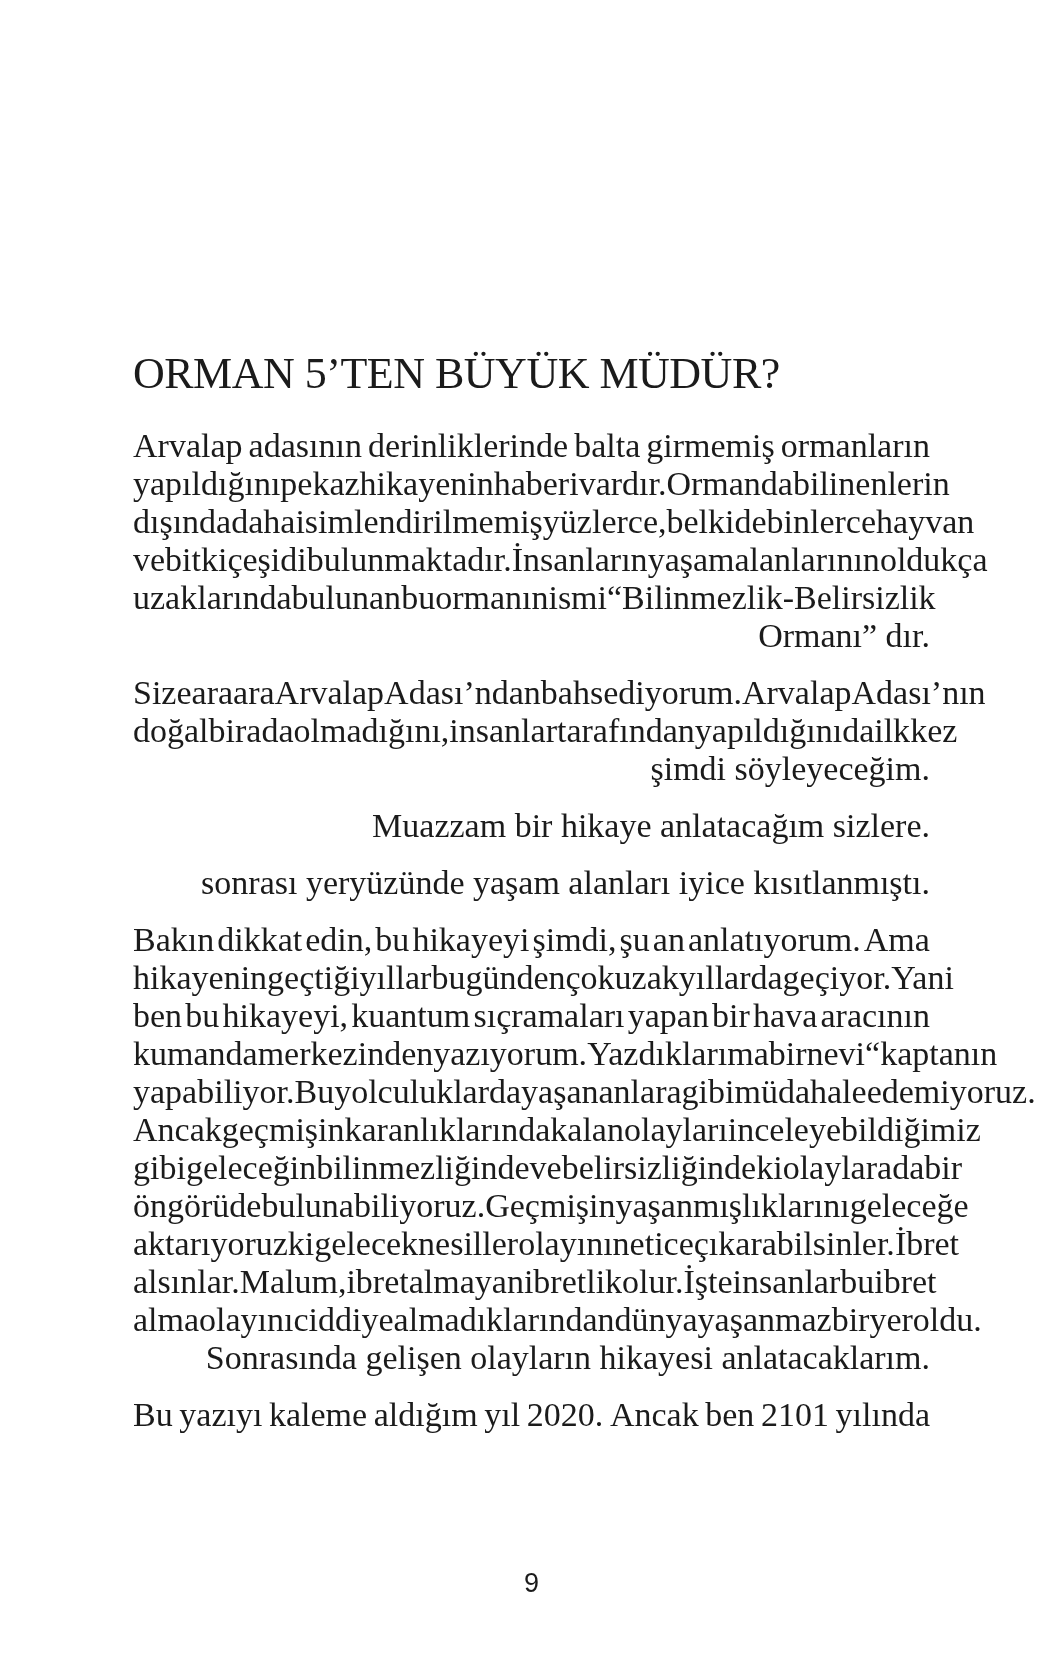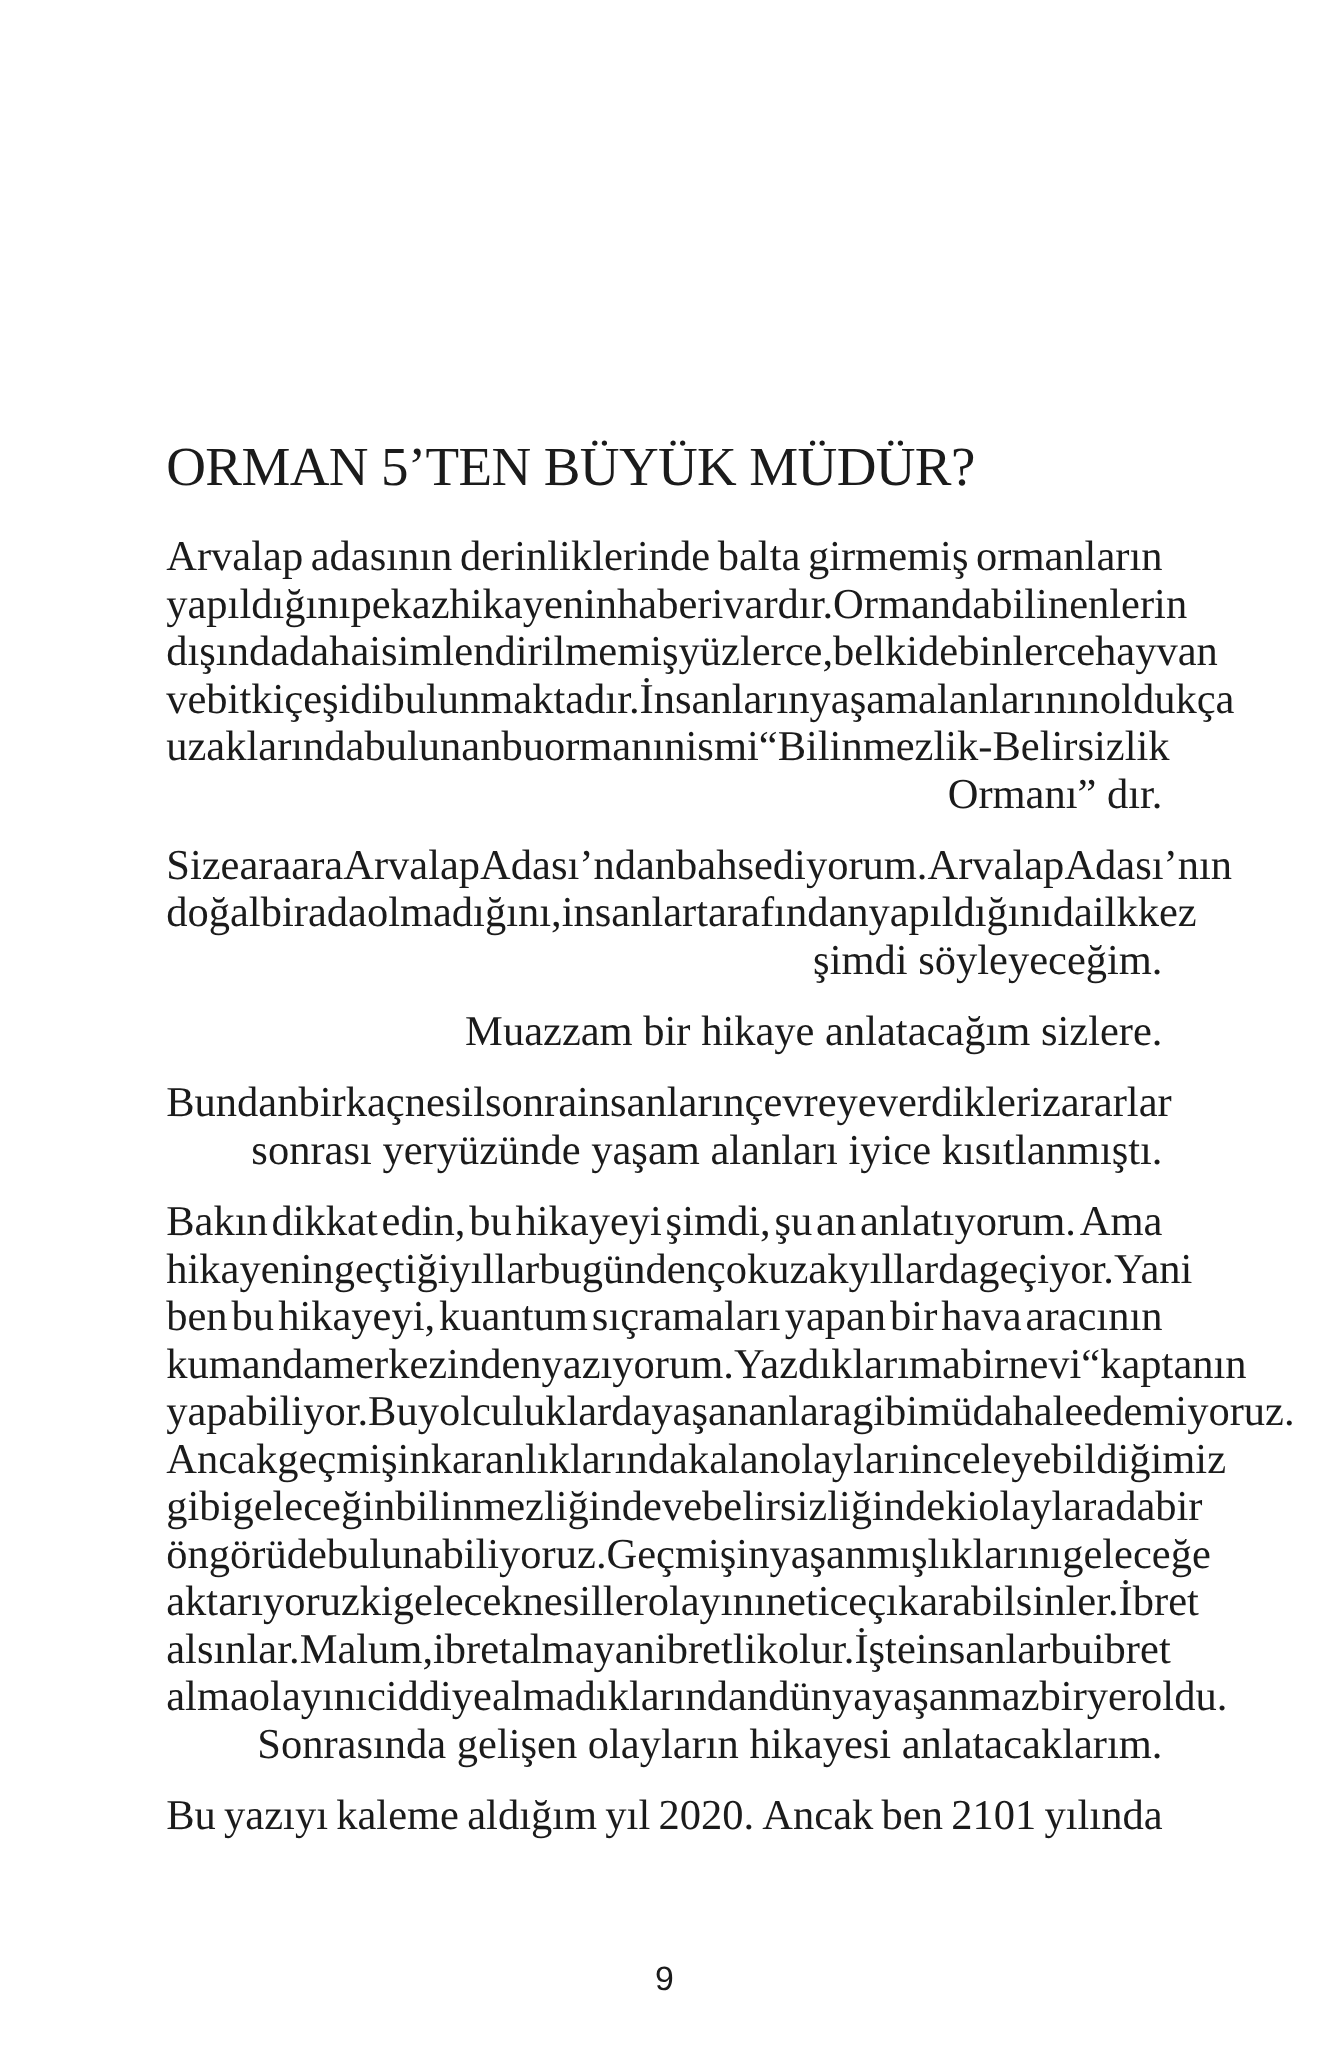--- a/index.html
+++ b/index.html
@@ -137,30 +137,20 @@
             <span>da</span>
             <span>ilk</span>
             <span>kez</span>
           </div>
           <div class="line last">şimdi söyleyeceğim.</div>
         </div>
         <div class="paragraph">
           <div class="line last">Muazzam bir hikaye anlatacağım sizlere.</div>
         </div>
         <div class="paragraph">
-          <div class="line j">
-            <span>Bundan</span>
-            <span>birkaç</span>
-            <span>nesil</span>
-            <span>sonra</span>
-            <span>insanların</span>
-            <span>çevreye</span>
-            <span>verdikleri</span>
-            <span>zararlar</span>
-          </div>
           <div class="line last">sonrası yeryüzünde yaşam alanları iyice kısıtlanmıştı.</div>
         </div>
         <div class="paragraph">
           <div class="line j">
             <span>Bakın</span>
             <span>dikkat</span>
             <span>edin,</span>
             <span>bu</span>
             <span>hikayeyi</span>
             <span>şimdi,</span>

